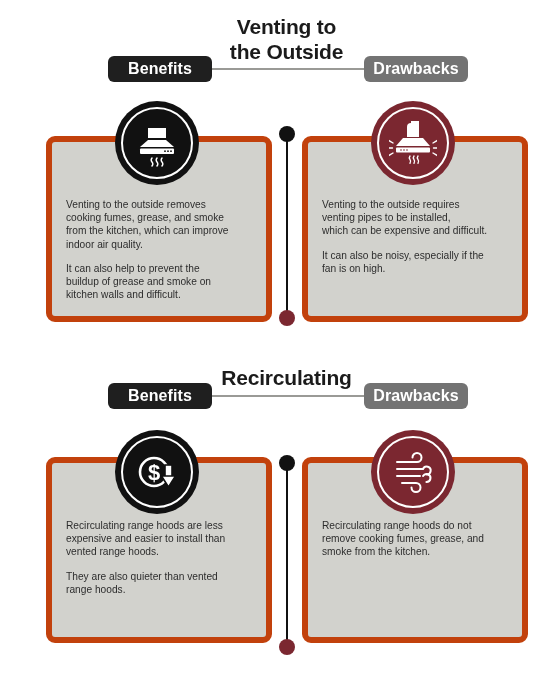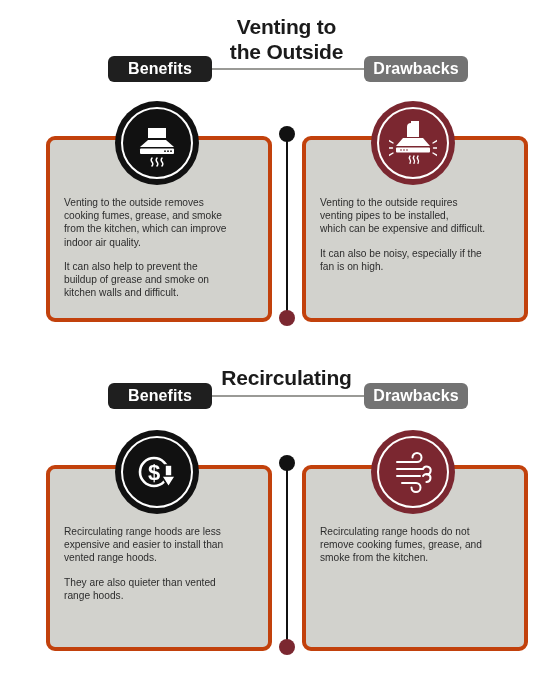--- a/index.html
+++ b/index.html
@@ -45,28 +45,28 @@
   }
   .pill-benefits{background:#1f1f1f;left:96px;width:104px;top:56px;}
   .pill-drawbacks{background:#737373;left:352px;width:104px;top:56px;}
   #section-1 .pill-benefits{top:43px;}
   #section-1 .pill-drawbacks{top:43px;}
 
   
   .card{
     position:absolute;
     background:#d2d2cd;
-    border:4px solid #c2410c;
+    border:6px solid #c2410c;
     border-radius:9px;
     box-sizing:border-box;
   }
   .card-left{left:34px;width:226px;}
   .card-right{left:290px;width:226px;}
   #section-0 .card{top:136px;height:186px;}
-  #section-1 .card{top:125px;height:186px;}
+  #section-1 .card{top:117px;height:186px;}
 
   .card-body{
     position:absolute;left:14px;right:12px;top:56px;
   }
   .card-para{
     margin:0 0 11px 0;
     font-size:10.2px;
     line-height:13.2px;
     color:#2d2d2d;
     white-space:pre-line;

